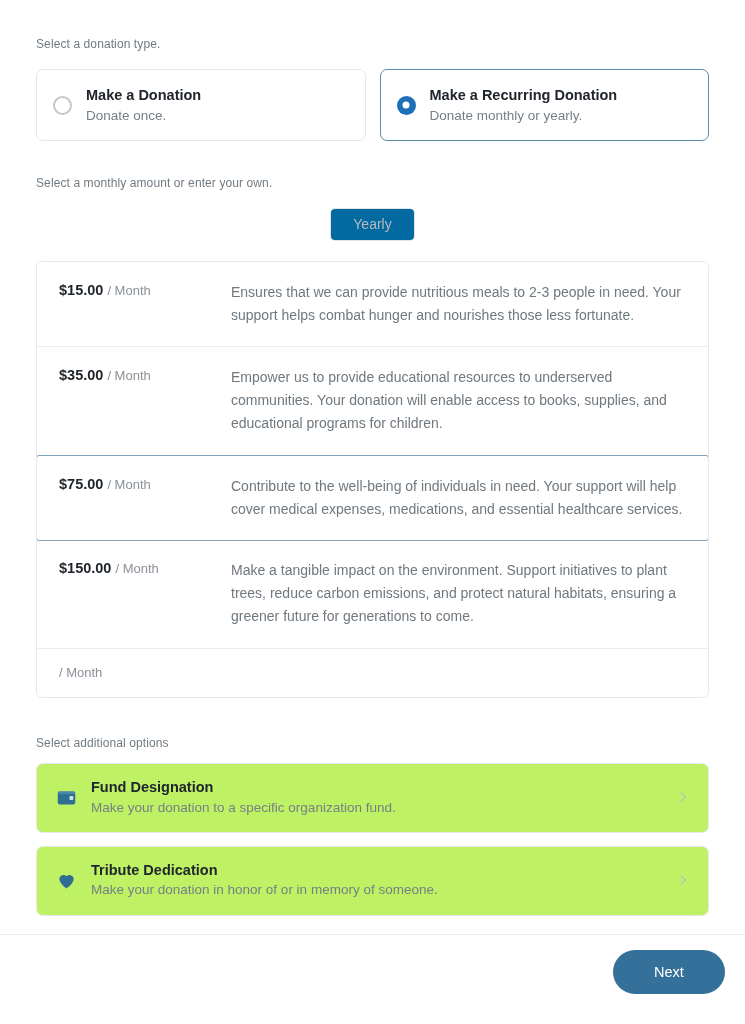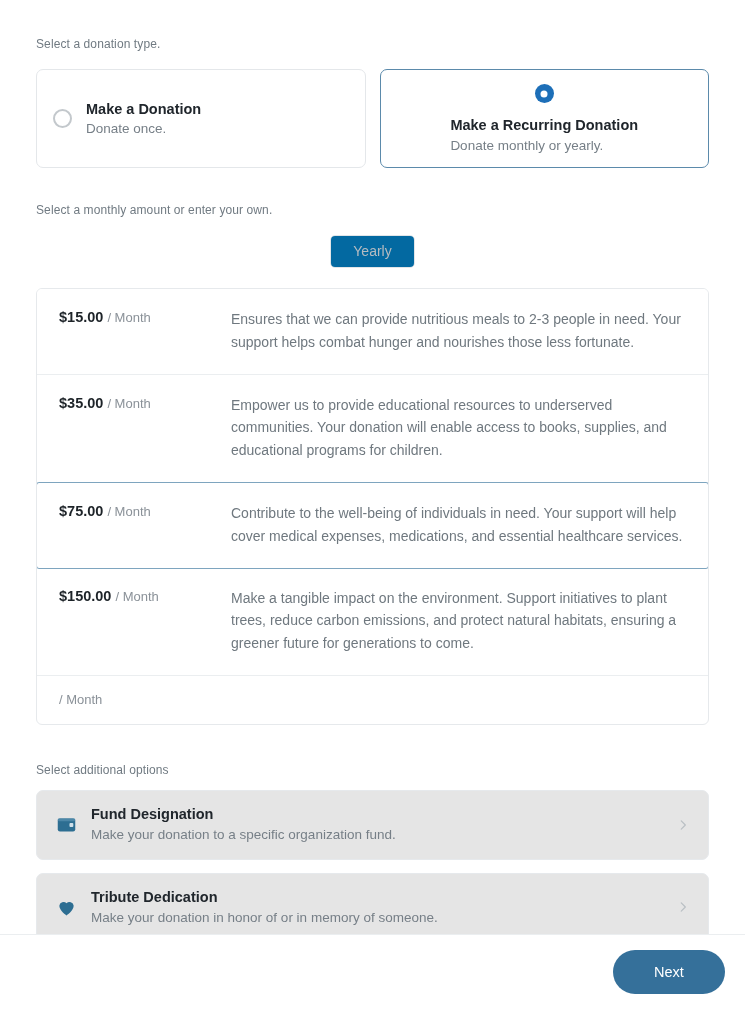--- a/index.html
+++ b/index.html
@@ -45,21 +45,20 @@
     gap: 14px;
     min-height: 72px;
     padding: 14px 16px;
     border: 1px solid #e4e7ea;
     border-radius: 7px;
     background: #ffffff;
     cursor: pointer;
   }
   .type-card.selected {
     border: 1.6px solid #5b8aab;
-    flex-direction: column;
   }
   .radio {
     flex: 0 0 auto;
     width: 19px;
     height: 19px;
     border-radius: 50%;
     border: 2px solid #c3c8cc;
     background: #ffffff;
   }
   .radio.on {
@@ -189,21 +188,21 @@
   
   #label-additional { padding-top: 38px; }
   .option-card {
     display: flex;
     align-items: center;
     gap: 14px;
     margin-top: 13px;
     padding: 15px 18px 16px 18px;
     border: 1px solid #e6e9ec;
     border-radius: 7px;
-    background: #e5e5e5;
+    background: #bef264;
     cursor: pointer;
   }
   .option-icon {
     flex: 0 0 auto;
     width: 22px;
     height: 22px;
     display: flex;
     align-items: center;
     justify-content: center;
   }

